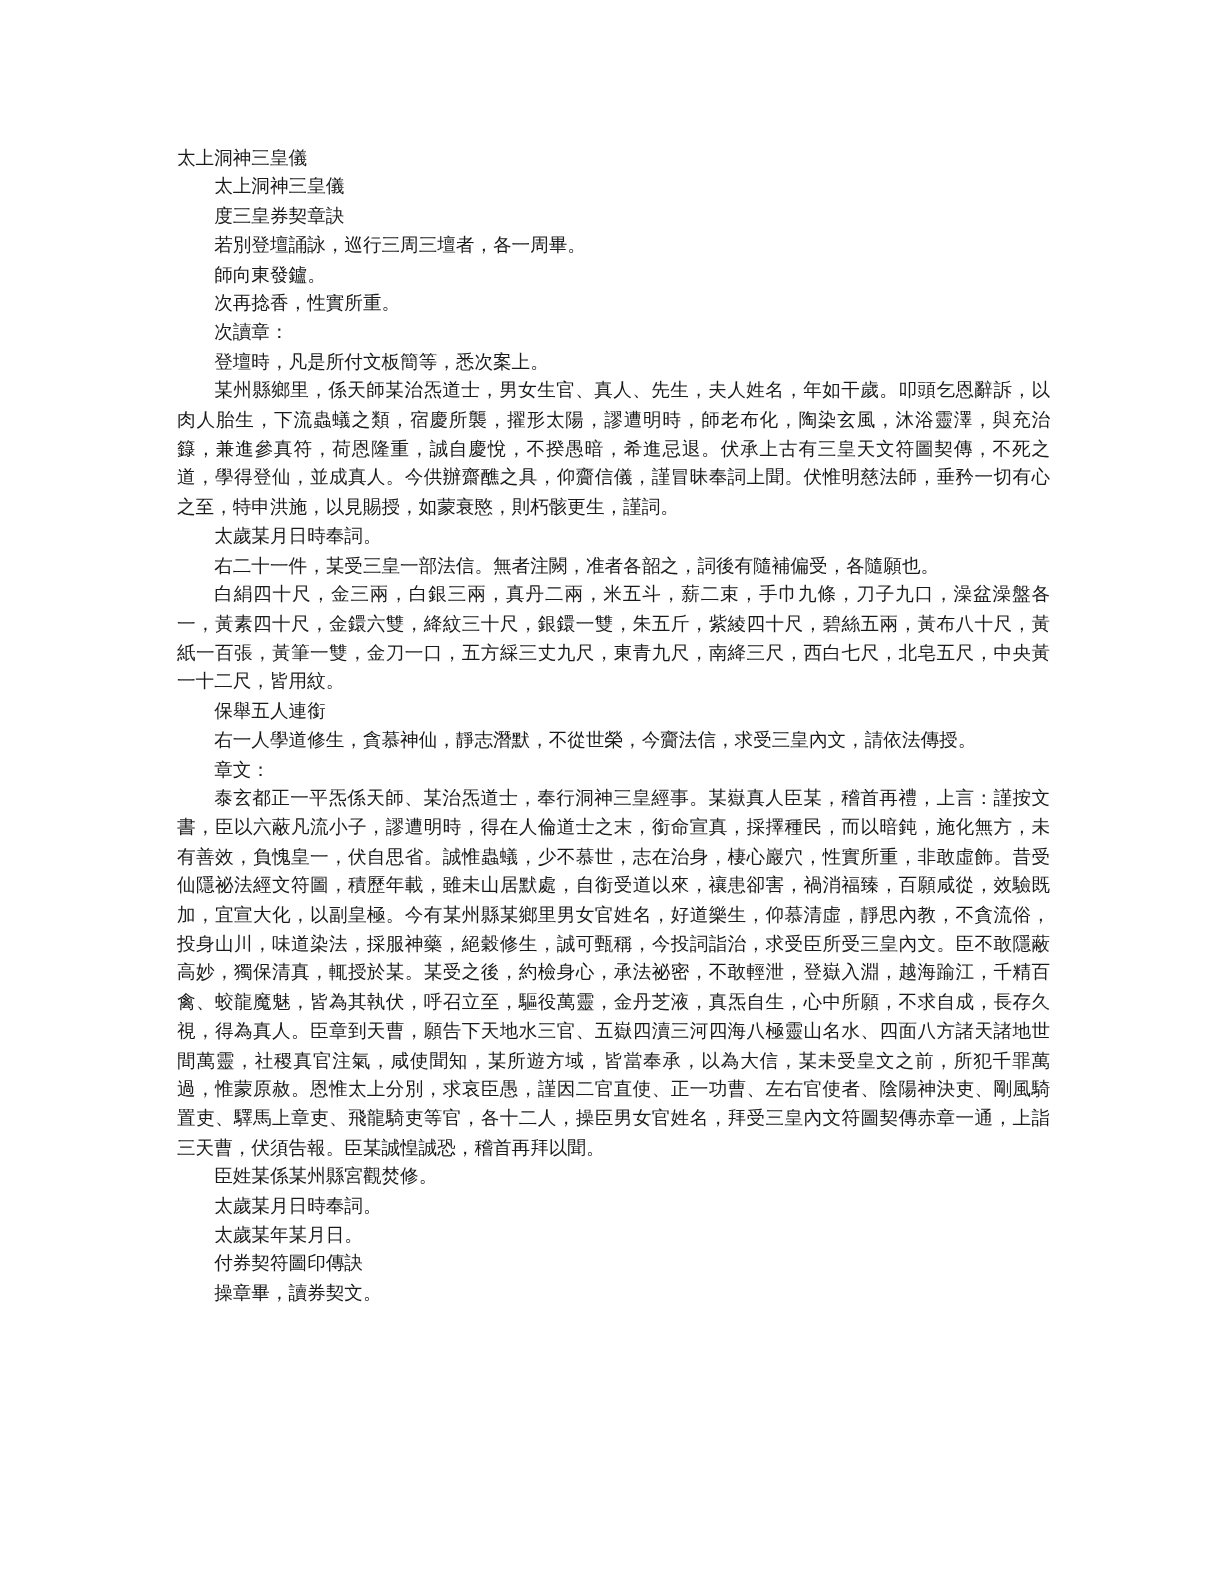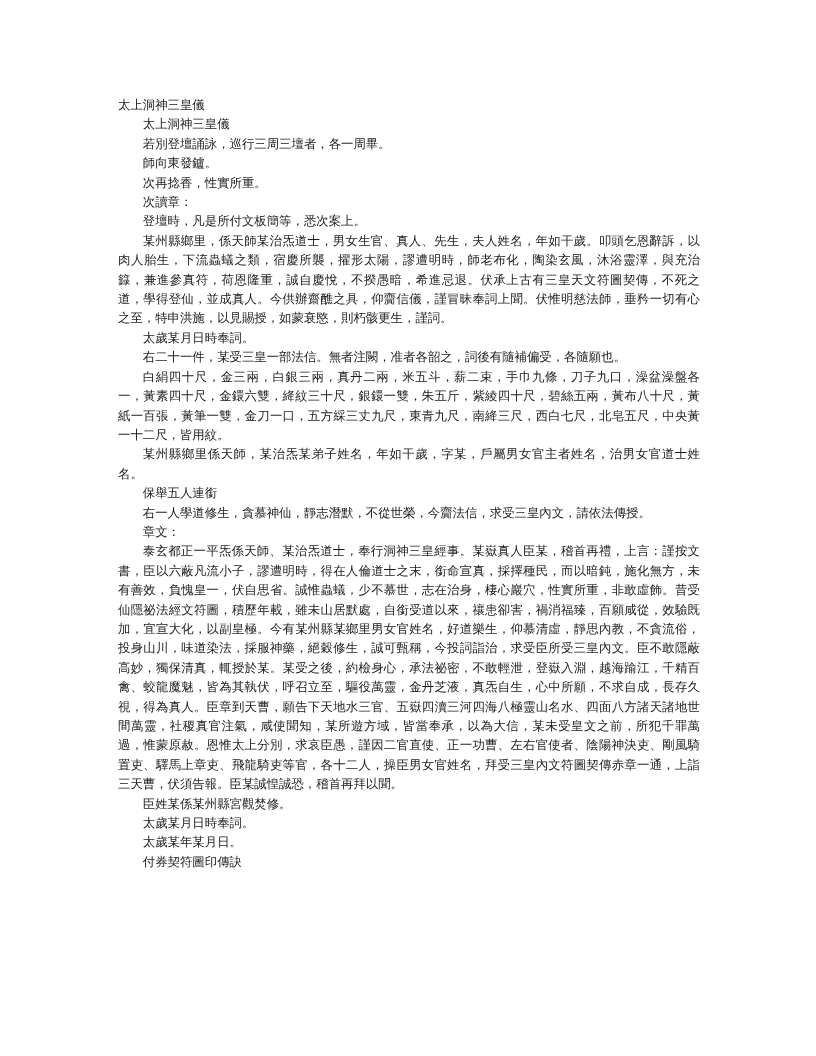--- a/index.html
+++ b/index.html
@@ -52,32 +52,33 @@
     white-space: nowrap;
   }
 </style>
 </head>
 <body>
 
 <div id="page">
   <div class="doc-body">
       <p class="para">太上洞神三皇儀</p>
       <p class="line">太上洞神三皇儀</p>
+      <p class="line">度三皇券契章訣</p>
       <p class="line">若別登壇誦詠，巡行三周三壇者，各一周畢。</p>
       <p class="line">師向東發鑪。</p>
       <p class="line">次再捻香，性實所重。</p>
       <p class="line">次讀章：</p>
       <p class="line">登壇時，凡是所付文板簡等，悉次案上。</p>
       <p class="para indent">某州縣鄉里，係天師某治炁道士，男女生官、真人、先生，夫人姓名，年如干歲。叩頭乞恩辭訴，以肉人胎生，下流蟲蟻之類，宿慶所襲，擢形太陽，謬遭明時，師老布化，陶染玄風，沐浴靈澤，與充治籙，兼進參真符，荷恩隆重，誠自慶悅，不揆愚暗，希進忌退。伏承上古有三皇天文符圖契傳，不死之道，學得登仙，並成真人。今供辦齋醮之具，仰齎信儀，謹冒昧奉詞上聞。伏惟明慈法師，垂矜一切有心之至，特申洪施，以見賜授，如蒙衰愍，則朽骸更生，謹詞。</p>
       <p class="line">太歲某月日時奉詞。</p>
       <p class="para indent">右二十一件，某受三皇一部法信。無者注闕，准者各韶之，詞後有隨補偏受，各隨願也。</p>
       <p class="para indent">白絹四十尺，金三兩，白銀三兩，真丹二兩，米五斗，薪二束，手巾九條，刀子九口，澡盆澡盤各一，黃素四十尺，金鐶六雙，絳紋三十尺，銀鐶一雙，朱五斤，紫綾四十尺，碧絲五兩，黃布八十尺，黃紙一百張，黃筆一雙，金刀一口，五方綵三丈九尺，東青九尺，南絳三尺，西白七尺，北皂五尺，中央黃一十二尺，皆用紋。</p>
-      <p class="para indent">某州縣鄉里係天師，某治炁某弟子姓名，年如干歲，字某，戶屬男女官主者姓名，治男女官道士姓名。</p>
       <p class="line">保舉五人連銜</p>
       <p class="para indent">右一人學道修生，貪慕神仙，靜志潛默，不從世榮，今齎法信，求受三皇內文，請依法傳授。</p>
       <p class="line">章文：</p>
       <p class="para indent">泰玄都正一平炁係天師、某治炁道士，奉行洞神三皇經事。某嶽真人臣某，稽首再禮，上言：謹按文書，臣以六蔽凡流小子，謬遭明時，得在人倫道士之末，銜命宣真，採擇種民，而以暗鈍，施化無方，未有善效，負愧皇一，伏自思省。誠惟蟲蟻，少不慕世，志在治身，棲心巖穴，性實所重，非敢虛飾。昔受仙隱祕法經文符圖，積歷年載，雖未山居默處，自銜受道以來，禳患卻害，禍消福臻，百願咸從，效驗既加，宜宣大化，以副皇極。今有某州縣某鄉里男女官姓名，好道樂生，仰慕清虛，靜思內教，不貪流俗，投身山川，味道染法，採服神藥，絕穀修生，誠可甄稱，今投詞詣治，求受臣所受三皇內文。臣不敢隱蔽高妙，獨保清真，輒授於某。某受之後，約檢身心，承法祕密，不敢輕泄，登嶽入淵，越海踰江，千精百禽、蛟龍魔魅，皆為其執伏，呼召立至，驅役萬靈，金丹芝液，真炁自生，心中所願，不求自成，長存久視，得為真人。臣章到天曹，願告下天地水三官、五嶽四瀆三河四海八極靈山名水、四面八方諸天諸地世間萬靈，社稷真官注氣，咸使聞知，某所遊方域，皆當奉承，以為大信，某未受皇文之前，所犯千罪萬過，惟蒙原赦。恩惟太上分別，求哀臣愚，謹因二官直使、正一功曹、左右官使者、陰陽神決吏、剛風騎置吏、驛馬上章吏、飛龍騎吏等官，各十二人，操臣男女官姓名，拜受三皇內文符圖契傳赤章一通，上詣三天曹，伏須告報。臣某誠惶誠恐，稽首再拜以聞。</p>
       <p class="line">臣姓某係某州縣宮觀焚修。</p>
       <p class="line">太歲某月日時奉詞。</p>
       <p class="line">太歲某年某月日。</p>
       <p class="line">付券契符圖印傳訣</p>
+      <p class="line">操章畢，讀券契文。</p>
     </div>
 </div>
 
 </body></html>

